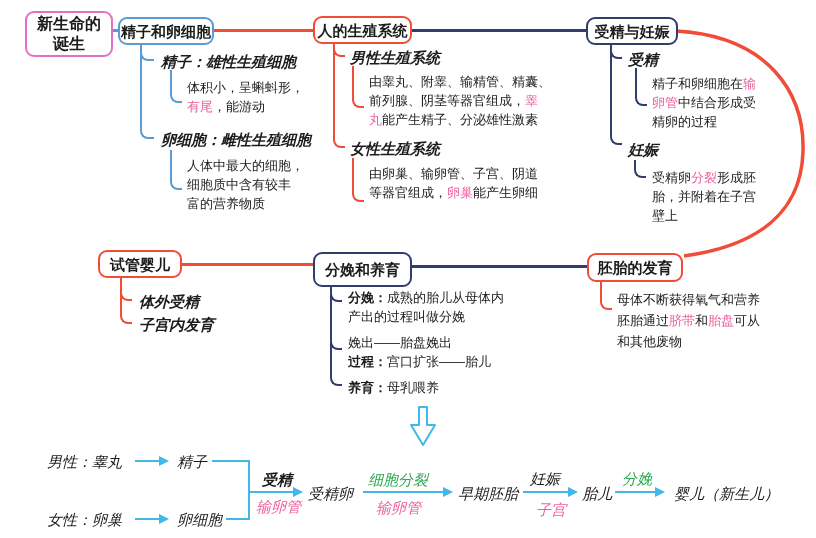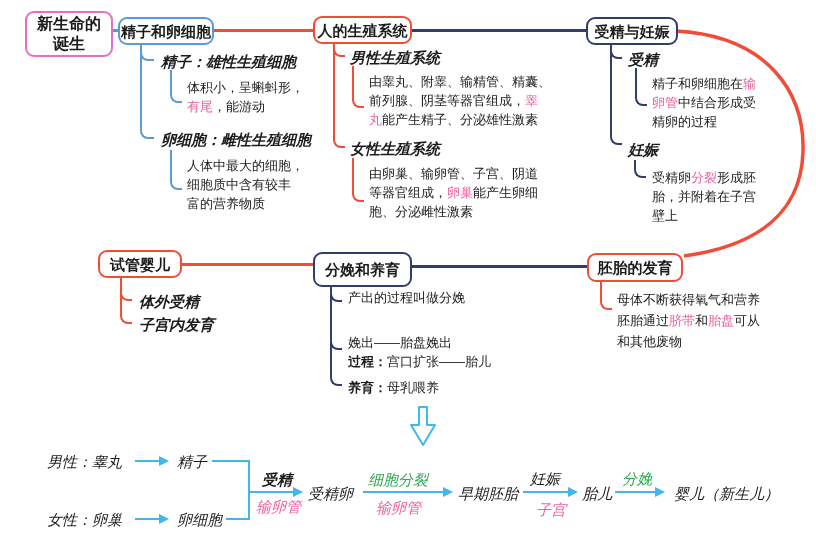--- a/index.html
+++ b/index.html
@@ -103,21 +103,20 @@
       <div class="rich-line"><span>前列腺、阴茎等器官组成，</span><span class="c-pink">睾</span></div>
       <div class="rich-line"><span class="c-pink">丸</span><span>能产生精子、分泌雄性激素</span></div>
     </div>
 
   <div class="elbow red" style="left:333px;top:44px;width:12px;height:104px;"></div>
   <div class="lbl bold" style="left:350px;top:140px;">女性生殖系统</div>
   <div class="elbow red" style="left:352px;top:158px;width:12px;height:44px;"></div>
   <div class="rich" style="left:369px;top:164px;">
       <div class="rich-line"><span>由卵巢、输卵管、子宫、阴道</span></div>
       <div class="rich-line"><span>等器官组成，</span><span class="c-pink">卵巢</span><span>能产生卵细</span></div>
-      <div class="rich-line"><span>胞、分泌雌性激素</span></div>
     </div>
 
   <div class="elbow navy" style="left:610px;top:45px;width:12px;height:14px;"></div>
   <div class="lbl bold" style="left:628px;top:51px;">受精</div>
   <div class="elbow navy" style="left:635px;top:68px;width:12px;height:38px;"></div>
   <div class="rich" style="left:652px;top:74px;">
       <div class="rich-line"><span>精子和卵细胞在</span><span class="c-pink">输</span></div>
       <div class="rich-line"><span class="c-pink">卵管</span><span>中结合形成受</span></div>
       <div class="rich-line"><span>精卵的过程</span></div>
     </div>
@@ -147,20 +146,21 @@
     <div>胚胎的发育</div>
   </div>
 
   <div class="elbow red" style="left:120px;top:278px;width:12px;height:23px;"></div>
   <div class="lbl bold" style="left:139px;top:293px;">体外受精</div>
   <div class="elbow red" style="left:120px;top:278px;width:12px;height:46px;"></div>
   <div class="lbl bold" style="left:139px;top:316px;">子宫内发育</div>
 
   <div class="elbow navy" style="left:330px;top:281px;width:12px;height:21px;"></div>
   <div class="rich" style="left:348px;top:288px;">
+      <div class="rich-line"><span class="seg-b">分娩：</span><span>成熟的胎儿从母体内</span></div>
       <div class="rich-line"><span>产出的过程叫做分娩</span></div>
     </div>
   <div class="elbow navy" style="left:330px;top:281px;width:12px;height:69px;"></div>
   <div class="rich" style="left:348px;top:333px;">
       <div class="rich-line"><span>娩出——胎盘娩出</span></div>
       <div class="rich-line"><span class="seg-b">过程：</span><span>宫口扩张——胎儿</span></div>
     </div>
   <div class="elbow navy" style="left:330px;top:281px;width:12px;height:105px;"></div>
   <div class="rich" style="left:348px;top:378px;">
       <div class="rich-line"><span class="seg-b">养育：</span><span>母乳喂养</span></div>

